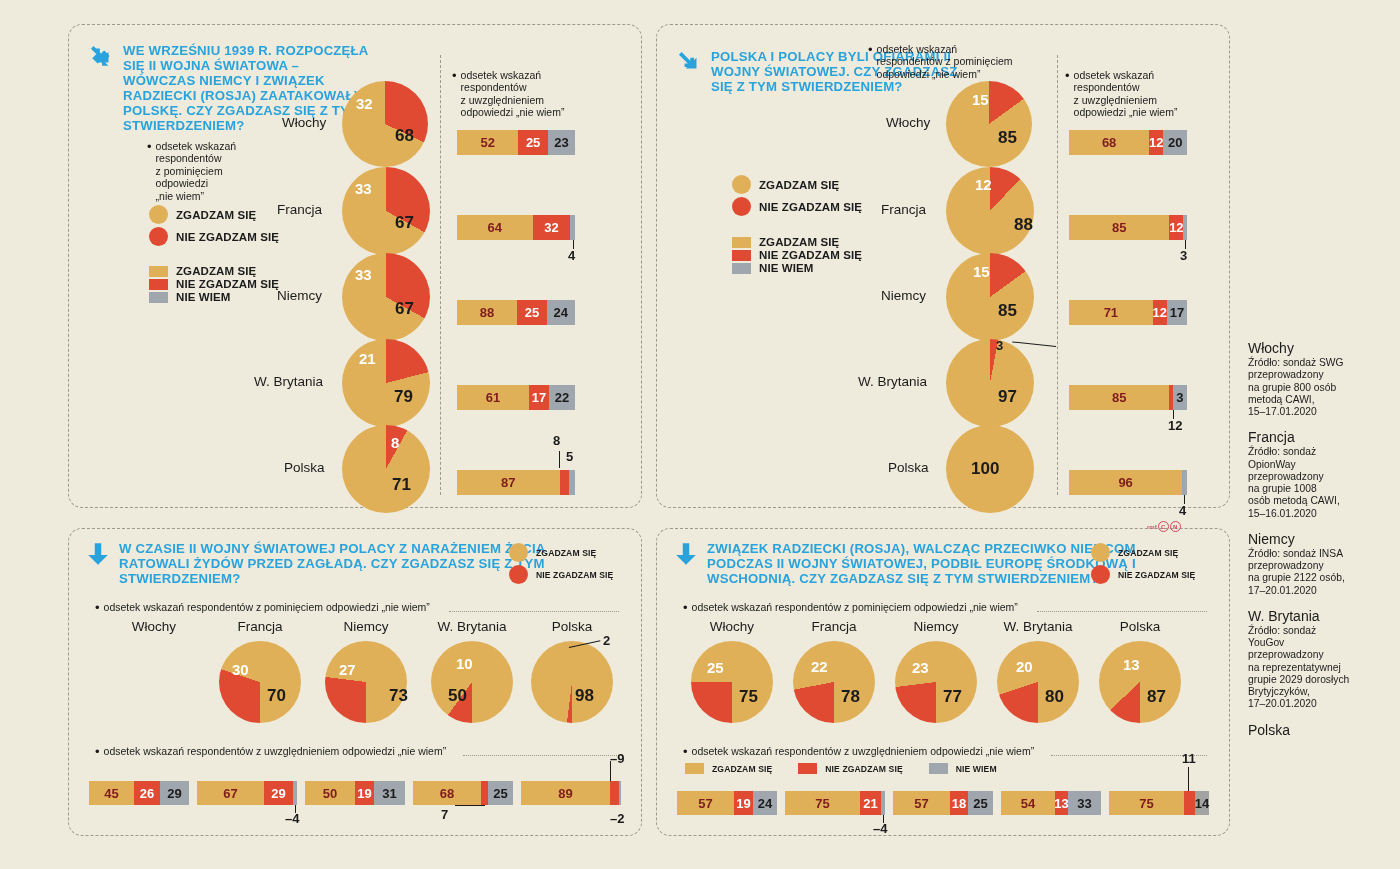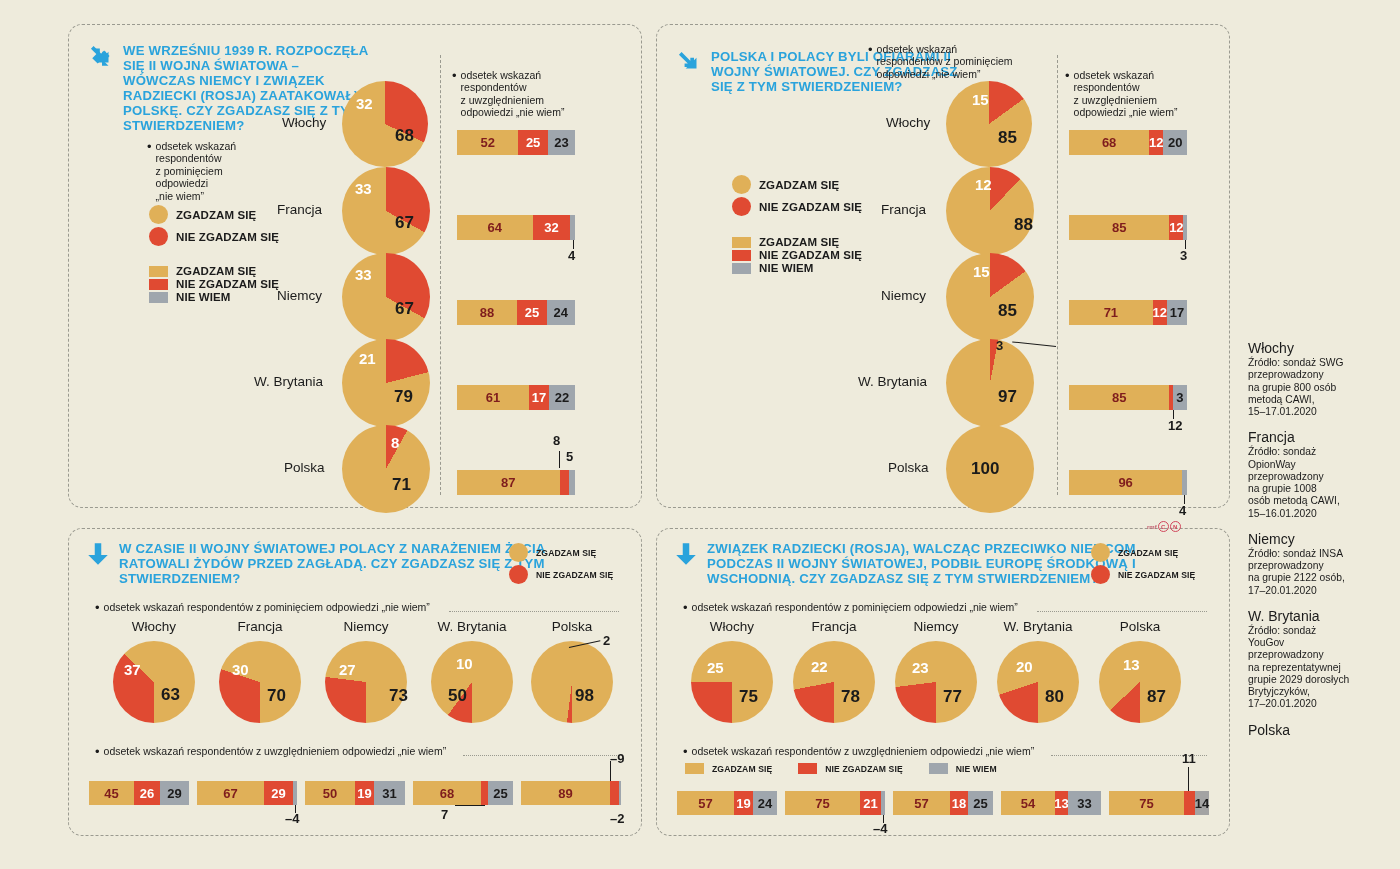--- a/index.html
+++ b/index.html
@@ -368,25 +368,20 @@
     </div>
   </div>
   <div class="dotline" style="left:380px;top:82px;width:170px;"></div>
 
   <span class="ctry-top" style="left:30px;top:90px;width:110px;">Włochy</span>
   <span class="ctry-top" style="left:136px;top:90px;width:110px;">Francja</span>
   <span class="ctry-top" style="left:242px;top:90px;width:110px;">Niemcy</span>
   <span class="ctry-top" style="left:348px;top:90px;width:110px;">W. Brytania</span>
   <span class="ctry-top" style="left:448px;top:90px;width:110px;">Polska</span>
 
-  <div class="pie-wrap" style="left:44px;top:112px;">
-    <div class="pie" style="width:82px;height:82px;background:conic-gradient(#E04A32 0turn 0.37turn,#E0B058 0.37turn 1turn);transform:rotate(180deg);"></div>
-    <span class="pv dis" style="left:11px;top:20px;">37</span>
-    <span class="pv agree" style="left:48px;top:44px;">63</span>
-  </div>
 
   <div class="pie-wrap" style="left:150px;top:112px;">
     <div class="pie" style="width:82px;height:82px;background:conic-gradient(#E04A32 0turn 0.30turn,#E0B058 0.30turn 1turn);transform:rotate(180deg);"></div>
     <span class="pv dis" style="left:13px;top:20px;">30</span>
     <span class="pv agree" style="left:48px;top:45px;">70</span>
   </div>
 
   <div class="pie-wrap" style="left:256px;top:112px;">
     <div class="pie" style="width:82px;height:82px;background:conic-gradient(#E04A32 0turn 0.27turn,#E0B058 0.27turn 1turn);transform:rotate(180deg);"></div>
     <span class="pv dis" style="left:14px;top:20px;">27</span>

